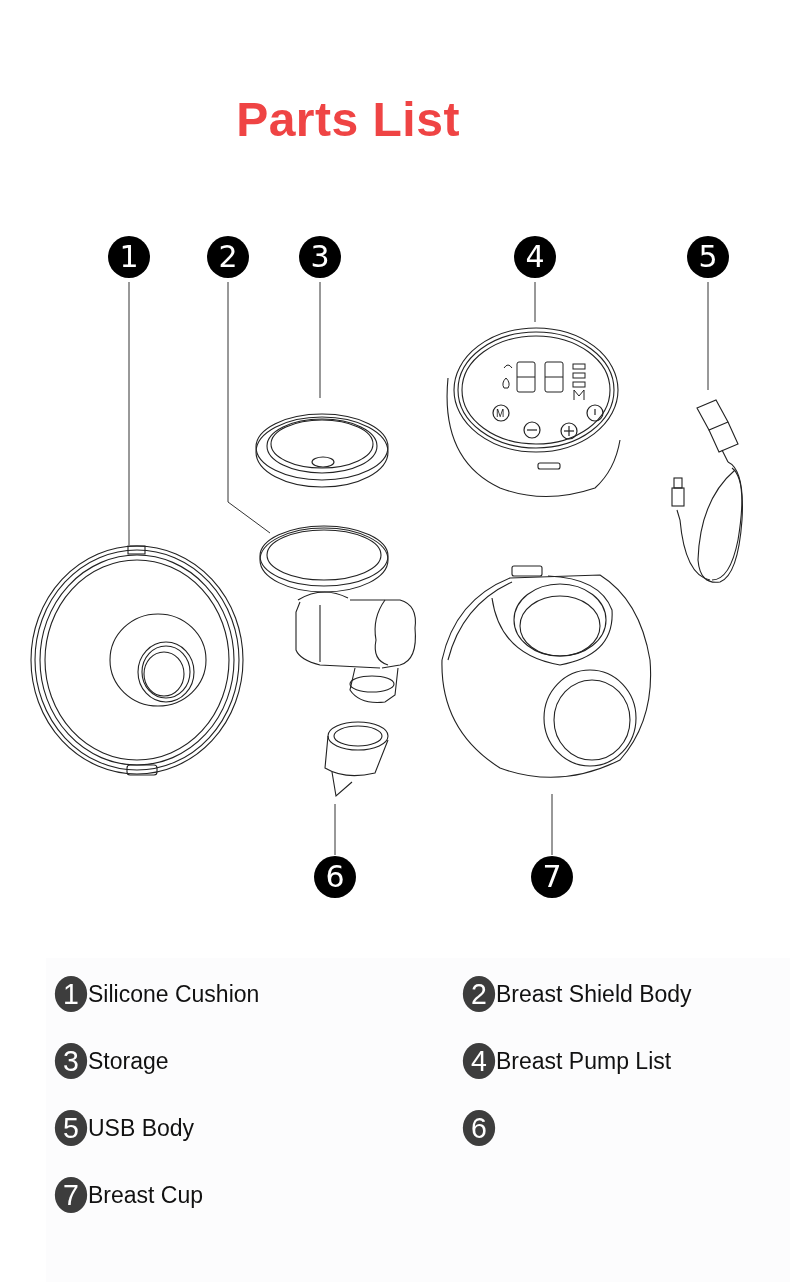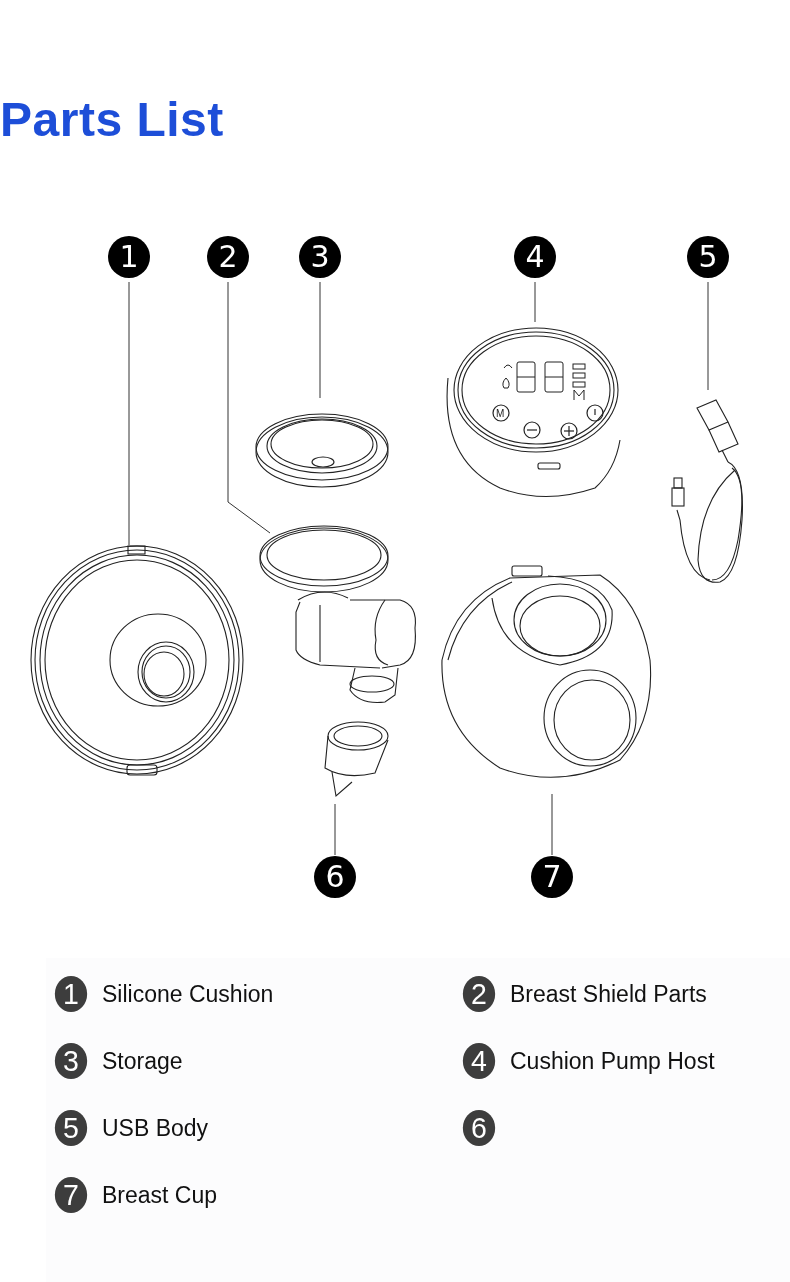--- a/index.html
+++ b/index.html
@@ -1,22 +1,22 @@
 <!DOCTYPE html>
 <html><head>
   <meta charset="utf-8">
   <style>
     * { margin: 0; padding: 0; box-sizing: border-box; }
     html, body { width: 790px; height: 1282px; background: #ffffff; overflow: hidden; }
     body { position: relative; font-family: "Liberation Sans", sans-serif; color: #111; }
 
     .title {
       position: absolute; left: 0; top: 92px; width: 696px;
-      font-weight: bold; font-size: 48px; letter-spacing: 0.5px;
-      color: #1d4ed8;
+      text-align: center; font-weight: bold; font-size: 48px; letter-spacing: 0.5px;
+      color: #ef4444;
     }
 
     .diagram { position: absolute; left: 0; top: 0; width: 790px; height: 960px; }
     .diagram svg { position: absolute; left: 0; top: 0; }
 
     .callout {
       position: absolute; width: 42px; height: 42px; border-radius: 50%;
       background: #000; color: #fff; font-size: 30px; line-height: 42px;
       text-align: center; font-family: "DejaVu Sans", sans-serif; font-weight: normal;
     }
@@ -28,21 +28,21 @@
     .legend-item {
       position: absolute; display: flex; align-items: center; height: 40px;
     }
     .legend-num {
       width: 34px; height: 36px; border-radius: 50%;
       background: #3d3d3d; color: #fff; font-size: 30px; line-height: 36px;
       text-align: center; font-family: "Liberation Sans", sans-serif;
       transform: scaleX(0.95);
     }
     .legend-label {
-      margin-left: 14px; font-size: 23px; color: #111; white-space: nowrap;
+      margin-left: 0; font-size: 23px; color: #111; white-space: nowrap;
     }
   </style>
 </head>
 <body>
 
 <h1 class="title">Parts List</h1>
 
 <div class="diagram">
   <svg width="790" height="960" viewBox="0 0 790 960" fill="none" stroke="#222" stroke-width="1.1">
 
@@ -162,29 +162,29 @@
   <div class="callout" style="left:531px; top:856px;">7</div>
 </div>
 
 <div class="legend-panel">
   <div class="legend-item" style="left:8px; top:16px;">
     <div class="legend-num">1</div>
     <span class="legend-label">Silicone Cushion</span>
   </div>
   <div class="legend-item" style="left:416px; top:16px;">
     <div class="legend-num">2</div>
-    <span class="legend-label">Breast Shield Parts</span>
+    <span class="legend-label">Breast Shield Body</span>
   </div>
   <div class="legend-item" style="left:8px; top:83px;">
     <div class="legend-num">3</div>
     <span class="legend-label">Storage</span>
   </div>
   <div class="legend-item" style="left:416px; top:83px;">
     <div class="legend-num">4</div>
-    <span class="legend-label">Cushion Pump Host</span>
+    <span class="legend-label">Breast Pump List</span>
   </div>
   <div class="legend-item" style="left:8px; top:150px;">
     <div class="legend-num">5</div>
     <span class="legend-label">USB Body</span>
   </div>
   <div class="legend-item" style="left:416px; top:150px;">
     <div class="legend-num">6</div>
   </div>
   <div class="legend-item" style="left:8px; top:217px;">
     <div class="legend-num">7</div>

